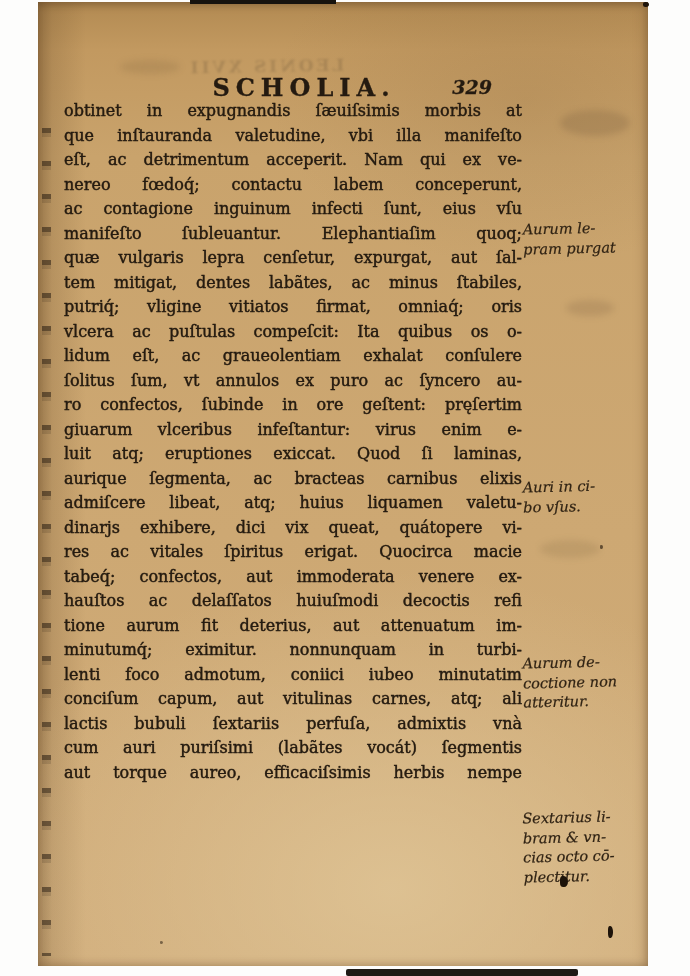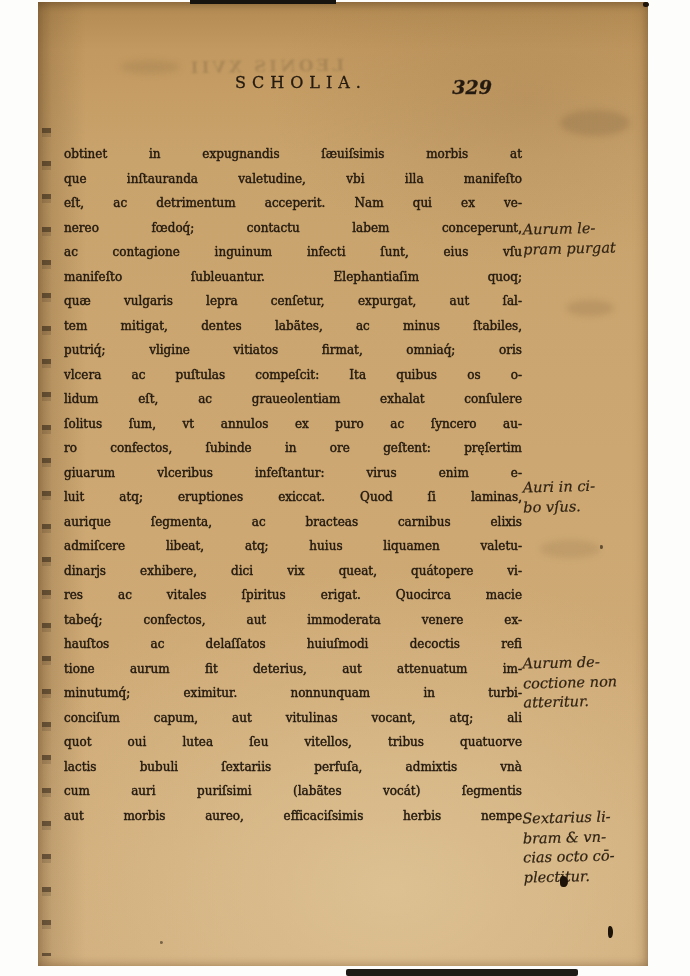--- a/index.html
+++ b/index.html
@@ -36,34 +36,33 @@
   }
   .smudge{position:absolute;border-radius:50%;filter:blur(3px);}
   .smudge.a{left:560px;top:110px;width:70px;height:26px;background:rgba(120,92,58,.25);}
   .smudge.b{left:566px;top:300px;width:48px;height:16px;background:rgba(120,92,58,.20);}
   .smudge.c{left:540px;top:540px;width:60px;height:18px;background:rgba(120,92,58,.16);}
   .smudge.d{left:120px;top:60px;width:60px;height:14px;background:rgba(120,92,58,.18);}
   
   .header{position:absolute;left:64px;top:73px;width:458px;height:24px;color:#241a10;}
   .header .title{
     position:absolute;left:50%;transform:translateX(-44%);
-    font-size:16px;letter-spacing:6px;font-weight:normal;white-space:nowrap;
+    font-size:24px;letter-spacing:6px;font-weight:bold;white-space:nowrap;
     -webkit-text-stroke:.3px #241a10;
   }
   .header .pageno{
     position:absolute;right:30px;top:3px;font-size:19px;font-weight:bold;
     font-style:italic;-webkit-text-stroke:.3px #241a10;
   }
   
   .body-text{
     position:absolute;left:64px;top:99px;width:458px;color:#261c11;
-    font-size:12px;line-height:24.5px;
+    font-size:16px;line-height:24.5px;
     -webkit-text-stroke:.35px rgba(38,28,17,.9);
     text-shadow:0 0 .7px rgba(38,28,17,.55);
-    margin-top:43px;
   }
   .tl{text-align:justify;text-align-last:justify;height:24.5px;overflow:visible;}
   
   .note{
     position:absolute;left:523px;width:130px;color:#302314;
     font-style:italic;font-size:14.5px;line-height:19.5px;
     white-space:pre-line;transform:rotate(-1.4deg);
     -webkit-text-stroke:.25px rgba(48,35,20,.85);
   }
   .note1{top:219px}.note2{top:477px}.note3{top:653px}.note4{top:808px}
@@ -113,25 +112,25 @@
       <div class="tl">giuarum vlceribus infeſtantur: virus enim e-</div>
       <div class="tl">luit atq; eruptiones exiccat. Quod ſi laminas,</div>
       <div class="tl">aurique ſegmenta, ac bracteas carnibus elixis</div>
       <div class="tl">admiſcere libeat, atq; huius liquamen valetu-</div>
       <div class="tl">dinarjs exhibere, dici vix queat, quátopere vi-</div>
       <div class="tl">res ac vitales ſpiritus erigat. Quocirca macie</div>
       <div class="tl">tabeq́; confectos, aut immoderata venere ex-</div>
       <div class="tl">hauſtos ac delaſſatos huiuſmodi decoctis refi</div>
       <div class="tl">tione aurum fit deterius, aut attenuatum im-</div>
       <div class="tl">minutumq́; eximitur. nonnunquam in turbi-</div>
-      <div class="tl">conciſum capum, aut vitulinas vocant, atq; ali</div>
-      <div class="tl">quot oui lutea ſeu vitellos, tribus quatuorve</div>
+      <div class="tl">lenti foco admotum, coniici iubeo minutatim</div>
+      <div class="tl">conciſum capum, aut vitulinas carnes, atq; ali</div>
       <div class="tl">lactis bubuli ſextariis perfuſa, admixtis vnà</div>
       <div class="tl">cum auri puriſsimi (labãtes vocát) ſegmentis</div>
-      <div class="tl">aut morbis aureo, efficaciſsimis herbis nempe</div>
+      <div class="tl">aut torque aureo, efficaciſsimis herbis nempe</div>
     </div>
 
   <div class="note note1">Aurum le-
 pram purgat</div>
   <div class="note note2">Auri in ci-
 bo vſus.</div>
   <div class="note note3">Aurum de-
 coctione non
 atteritur.</div>
   <div class="note note4">Sextarius li-

